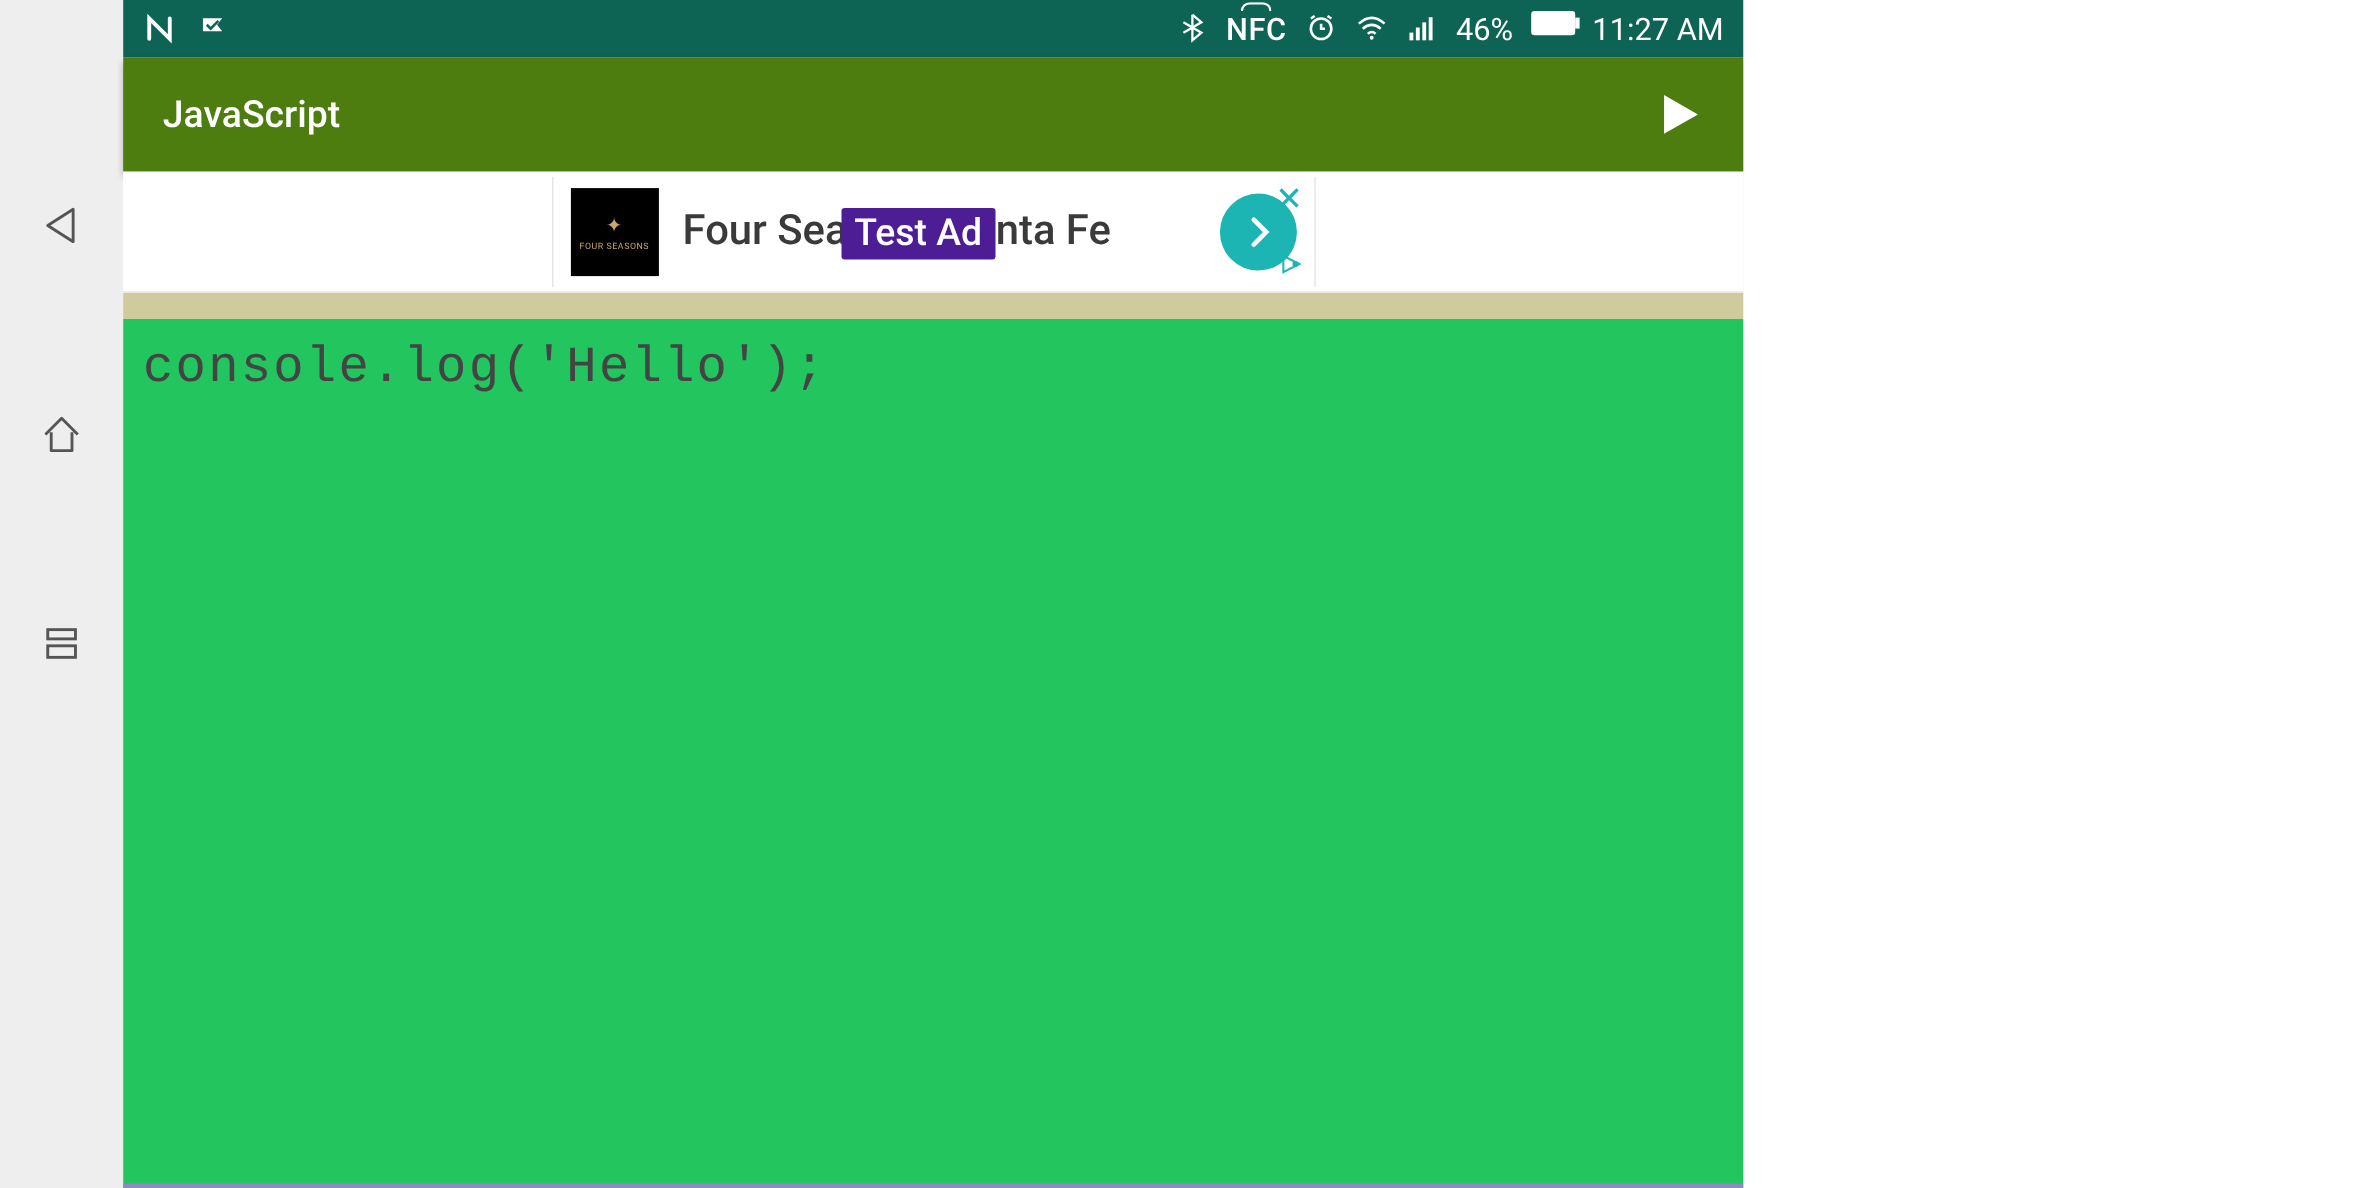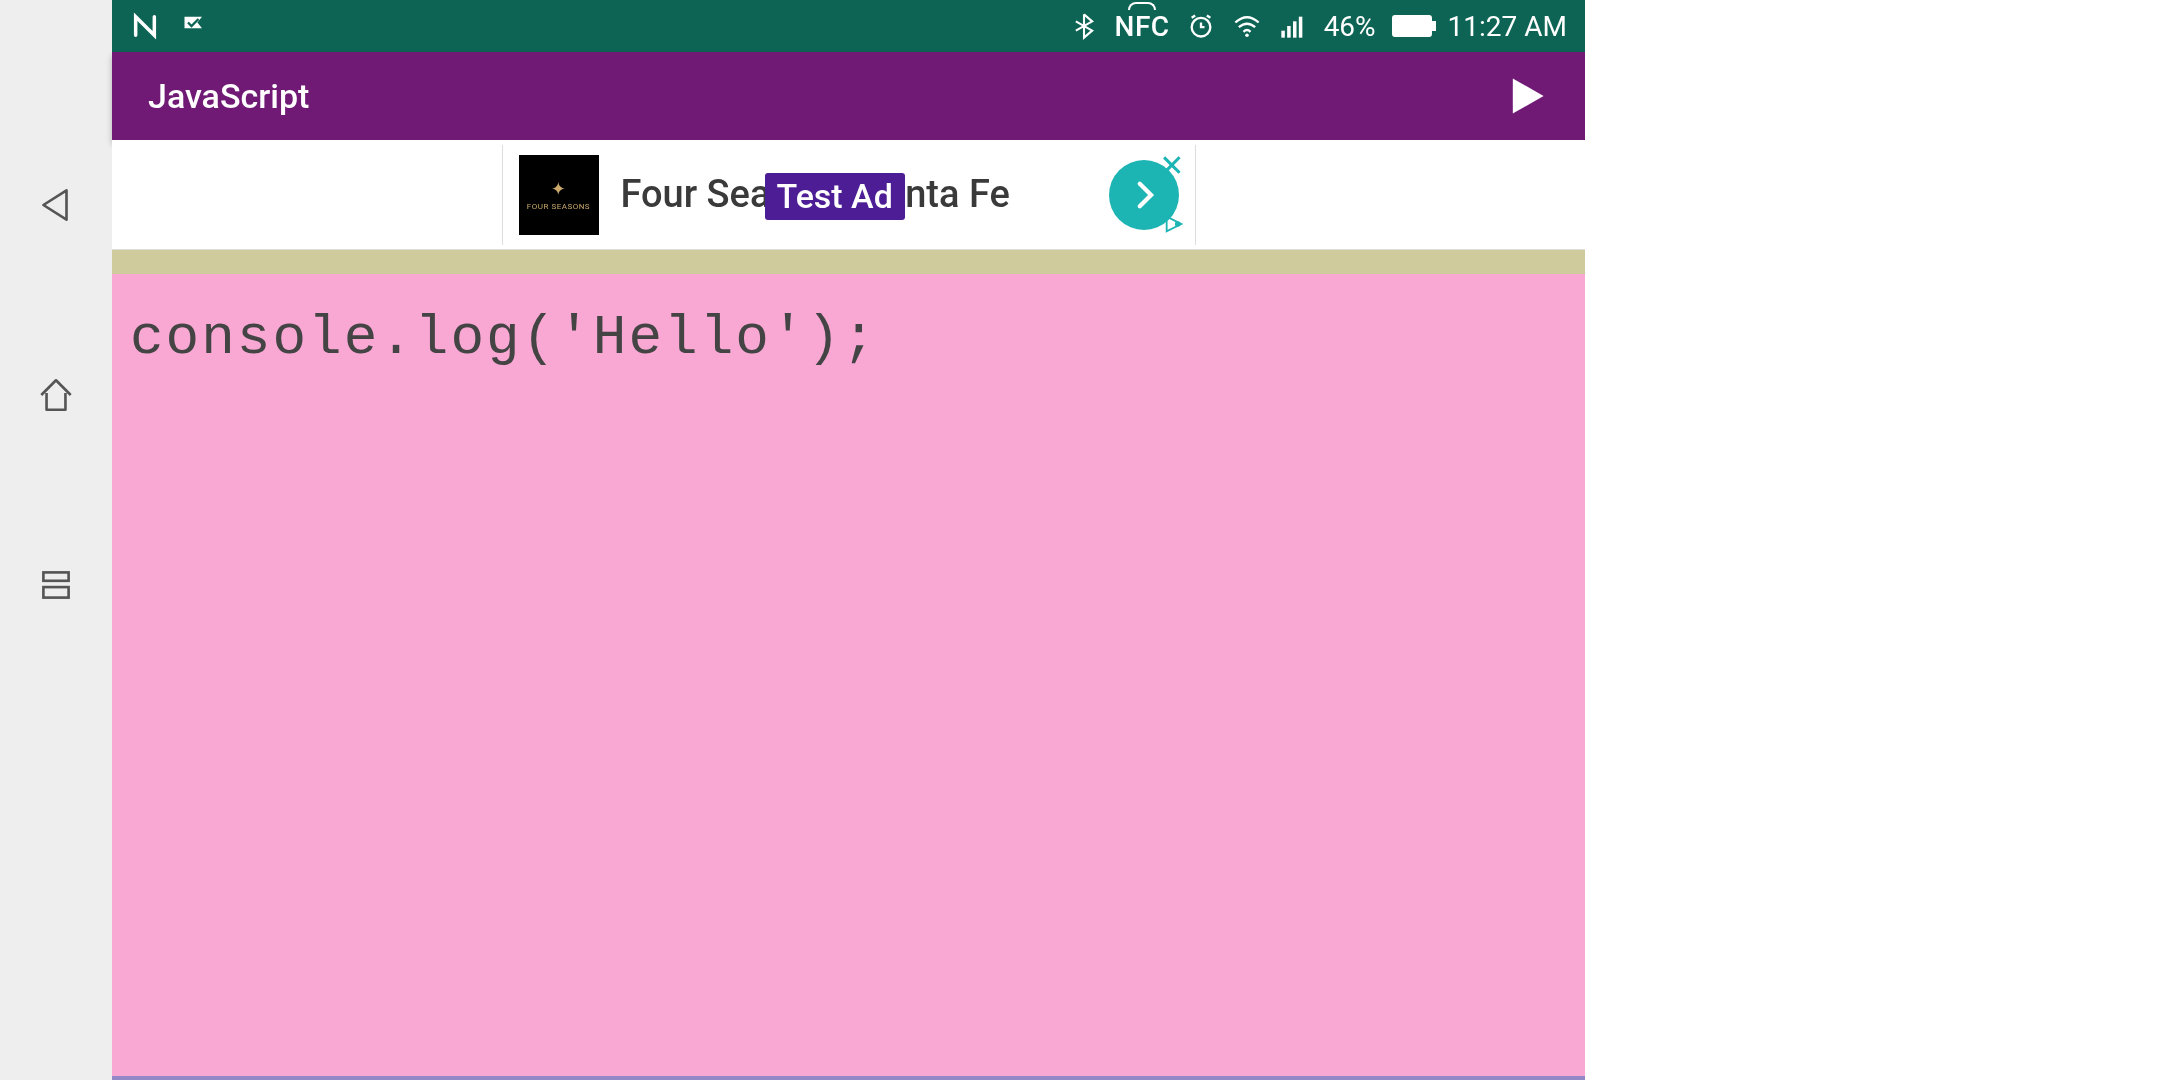--- a/index.html
+++ b/index.html
@@ -39,21 +39,21 @@
   .statusbar {
     height: 52px;
     background: #0d6454;
     color: #fff;
     display: flex;
     align-items: center;
     padding: 0 18px;
     font-size: 26px;
   }
   .status-left { display: flex; gap: 20px; align-items: center; }
-  .status-right { margin-left: auto; display: flex; gap: 16px; align-items: center; font-weight: 400; }
+  .status-right { margin-left: auto; display: flex; gap: 16px; font-weight: 400; }
   .status-right span { font-size: 28px; }
   .status-icon { width: 30px; height: 30px; display: inline-flex; align-items: center; justify-content: center; }
   .status-icon svg { width: 28px; height: 28px; fill: #fff; }
   .nfc { font-size: 22px; font-weight: 500; letter-spacing: 0.5px; position: relative; }
   .nfc::before {
     content: '';
     position: absolute;
     top: -8px; left: 50%; transform: translateX(-50%);
     width: 24px; height: 6px;
     border: 2px solid #fff;
@@ -70,22 +70,22 @@
   .battery-icon::after {
     content: '';
     position: absolute;
     right: -6px; top: 4px;
     width: 4px; height: 10px;
     background: #fff;
   }
 
   
   .appbar {
-    height: 88px;
-    background: #701a75;
+    height: 104px;
+    background: #4d7c0f;
     color: #fff;
     display: flex;
     align-items: center;
     padding: 0 34px 0 36px;
     box-shadow: 0 4px 6px rgba(0,0,0,0.25);
   }
   .appbar-title {
     font-size: 34px;
     font-weight: 500;
   }
@@ -181,24 +181,24 @@
 
   
   .sep {
     height: 24px;
     background: #cfcb9c;
   }
 
   
   .editor {
     flex: 1;
-    background: #f9a8d4;
-    padding: 32px 18px;
+    background: #22c55e;
+    padding: 18px 18px;
     font-family: "Courier New", monospace;
-    font-size: 56px;
+    font-size: 46px;
     color: #444;
     white-space: pre;
     letter-spacing: 2px;
     border-bottom: 4px solid #9487c5;
   }
 
   .blank-right {
     width: 575px;
     height: 1080px;
     background: #ffffff;

